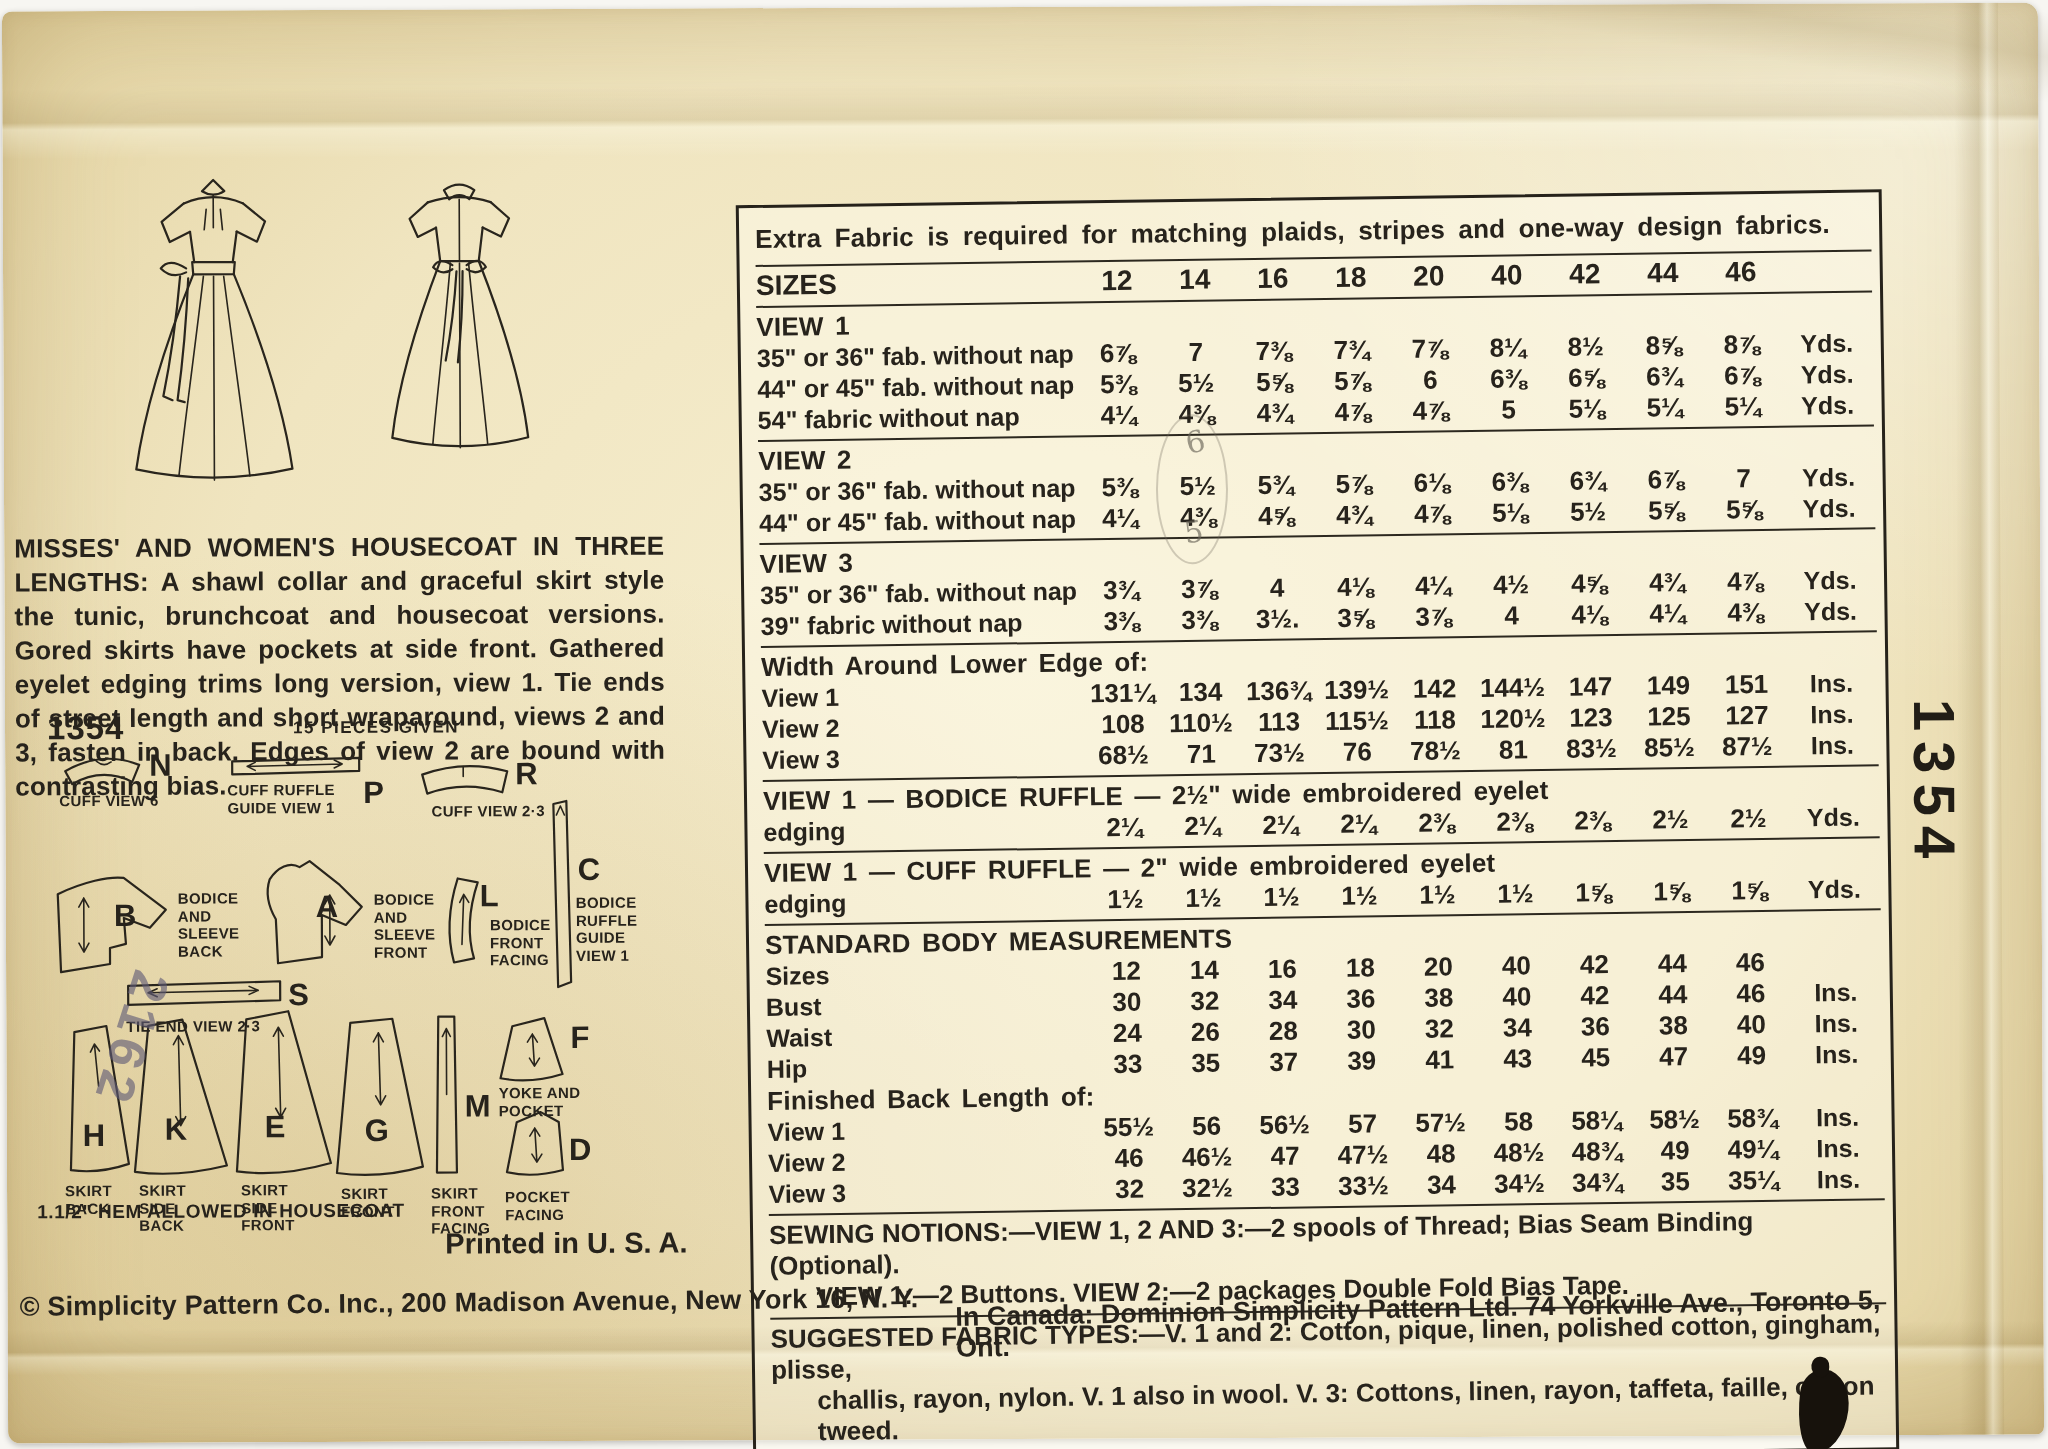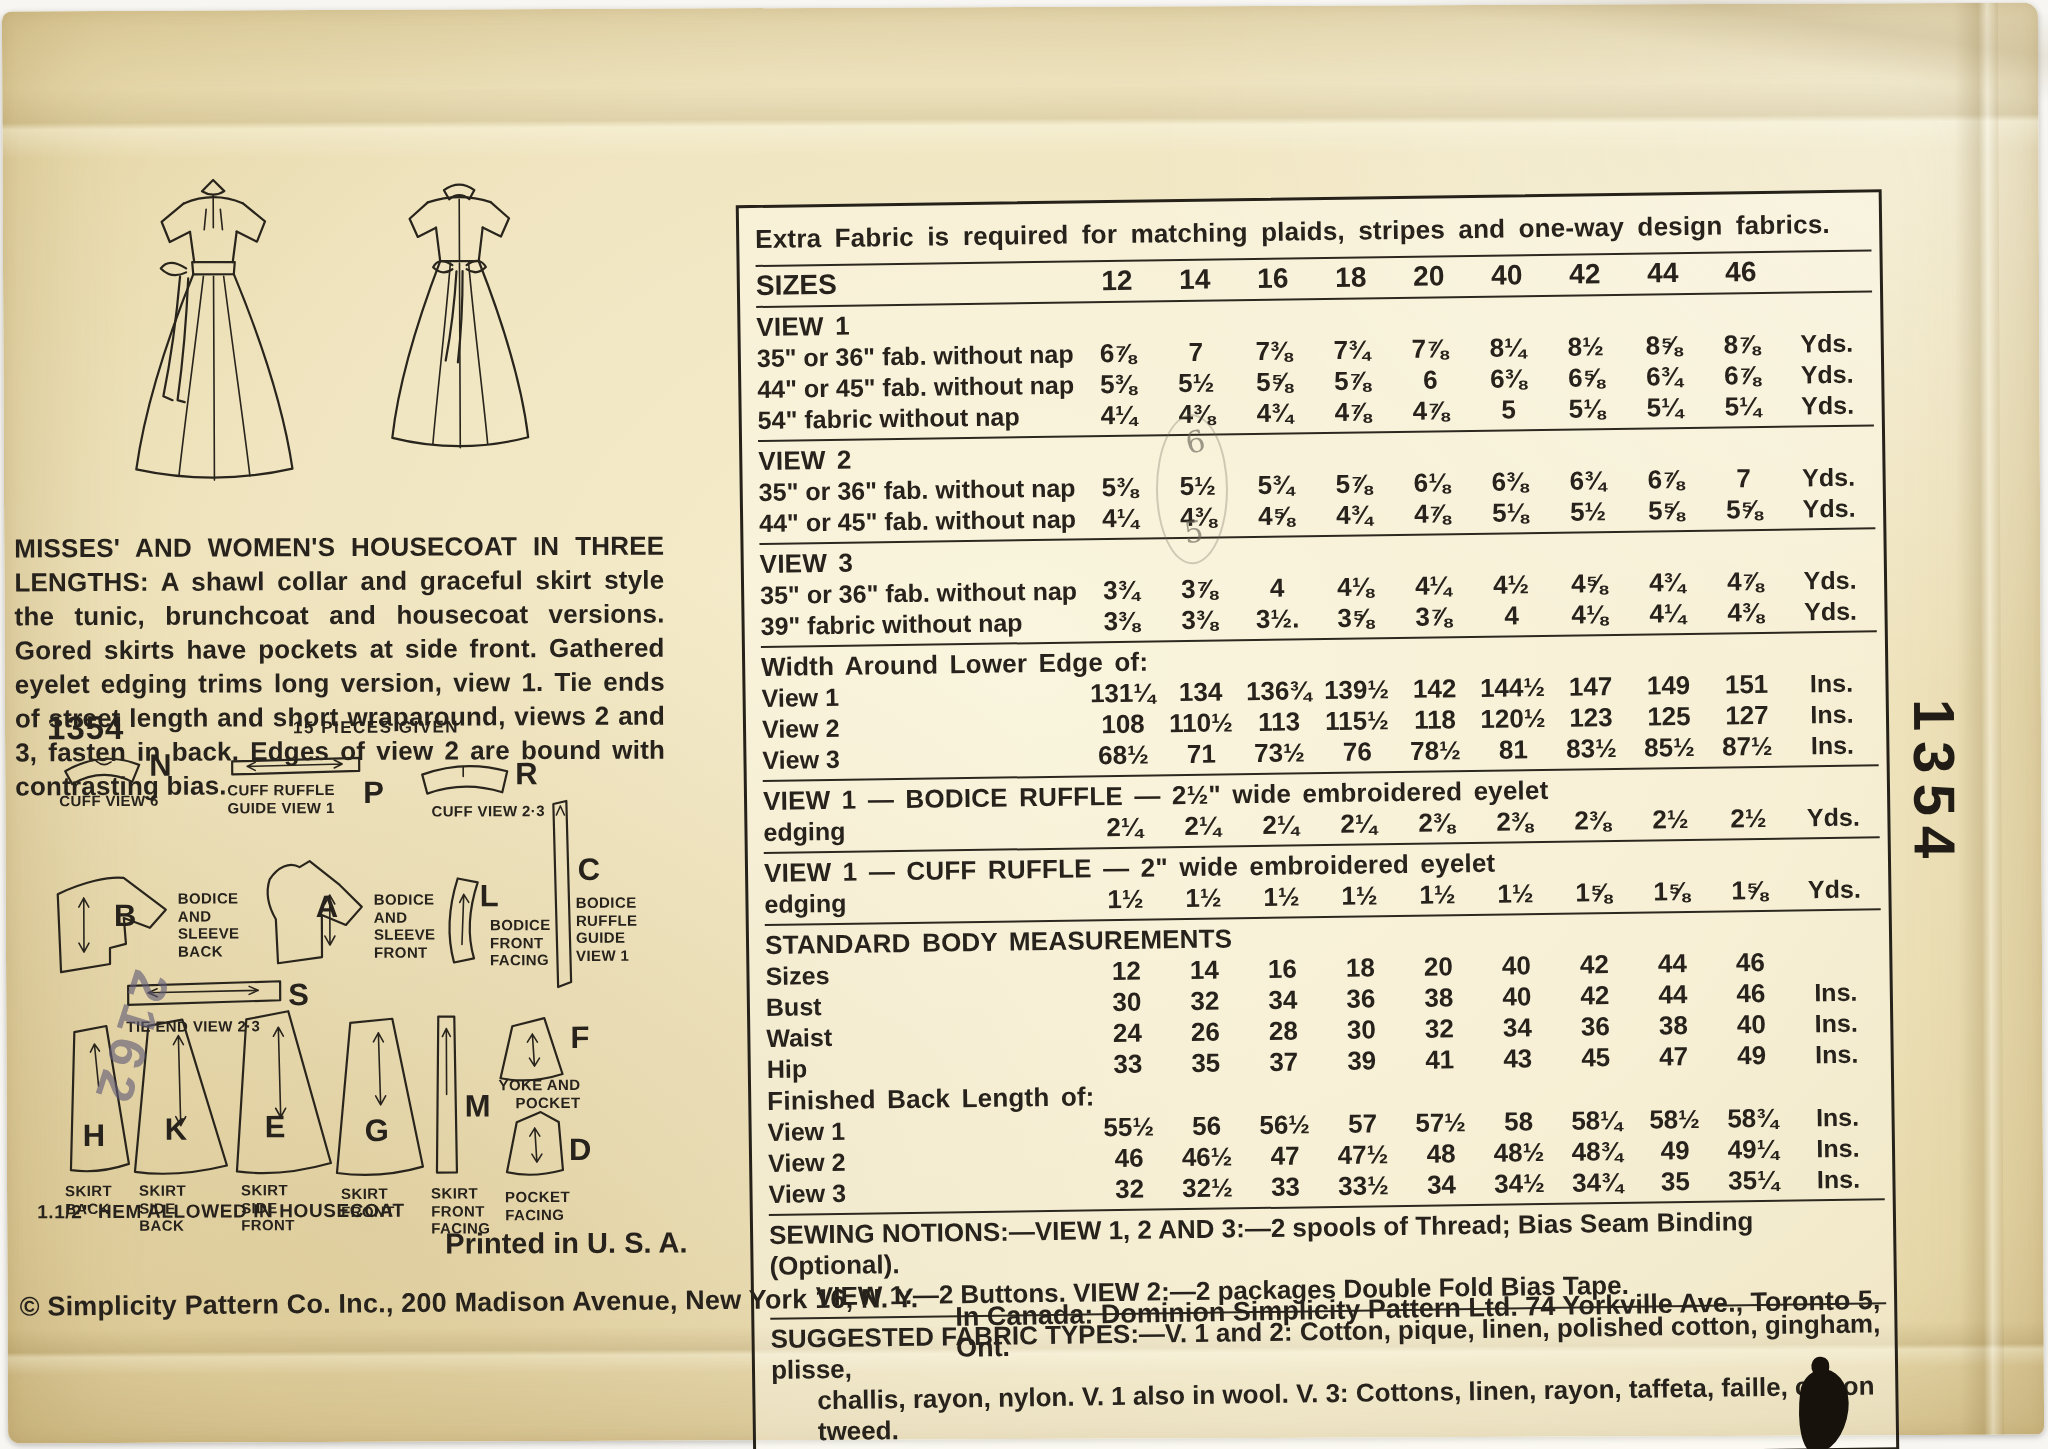--- a/index.html
+++ b/index.html
@@ -202,21 +202,21 @@
 SIDE
 FRONT</span>
     <span class="pc-letter" style="left:336px;top:368px;">G</span>
     <span class="pc-label" style="left:312px;top:440px;">SKIRT
 FRONT</span>
     <span class="pc-letter" style="left:436px;top:344px;">M</span>
     <span class="pc-label" style="left:402px;top:440px;">SKIRT
 FRONT
 FACING</span>
     <span class="pc-letter" style="left:542px;top:276px;">F</span>
-    <span class="pc-label" style="left:470px;top:332px;text-align:right;">YOKE AND
+    <span class="pc-label" style="left:470px;top:340px;">YOKE AND
 POCKET</span>
     <span class="pc-letter" style="left:540px;top:388px;">D</span>
     <span class="pc-label" style="left:476px;top:444px;">POCKET
 FACING</span>
   </div>
 
   <div class="hem-note">1.1/2" HEM ALLOWED IN HOUSECOAT</div>
   <div class="printed">Printed in U. S. A.</div>
   <div class="stamp">2162</div>
 

